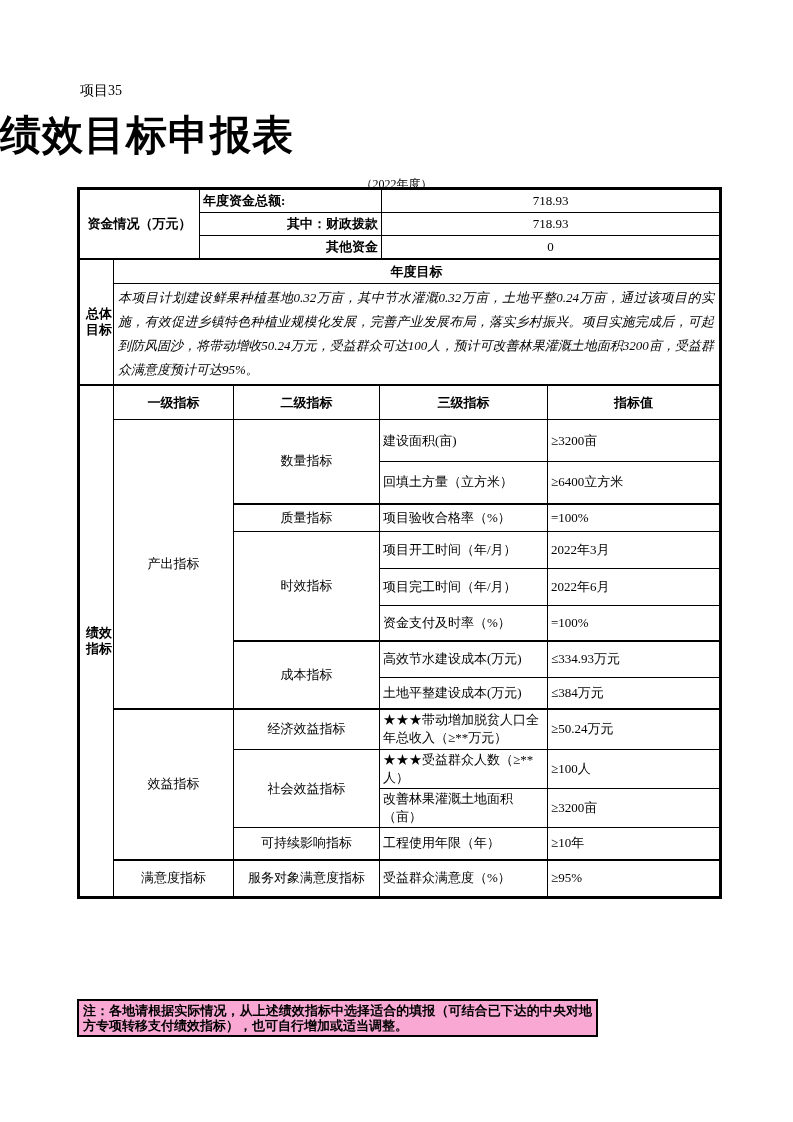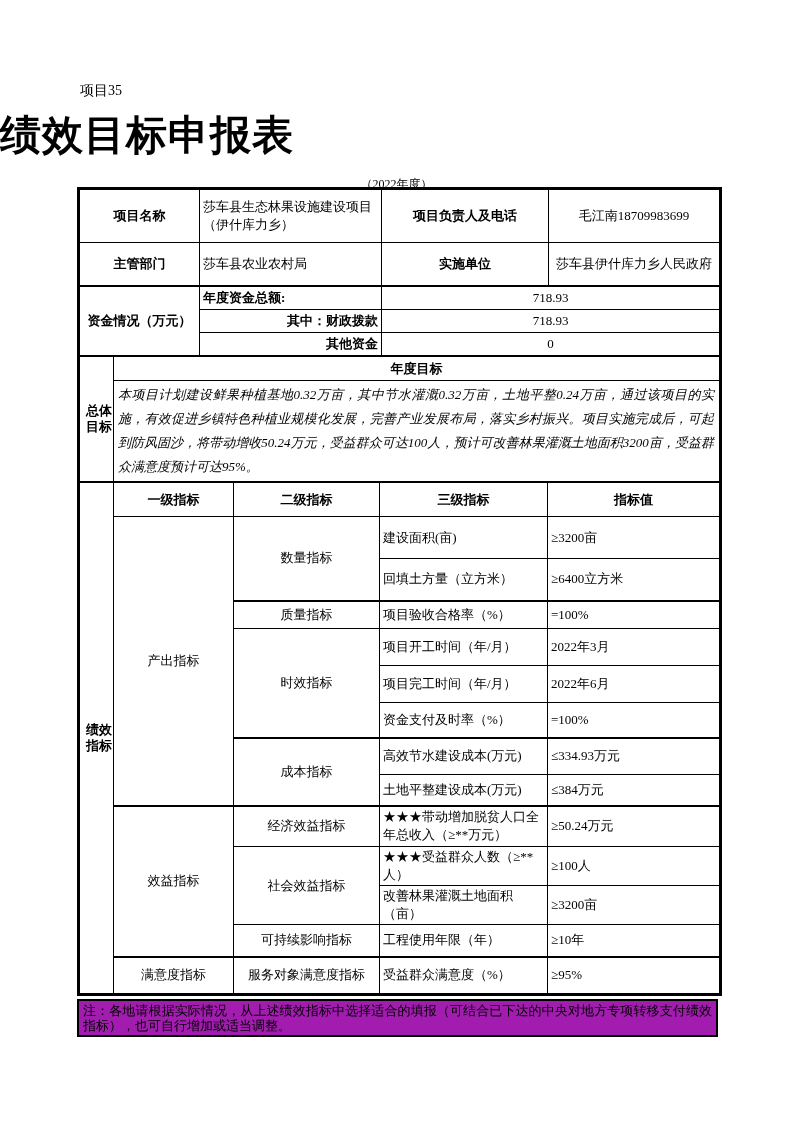--- a/index.html
+++ b/index.html
@@ -15,55 +15,33 @@
   table{width:100%;border-collapse:collapse;table-layout:fixed;}
   td{border:1px solid #000;font-size:13px;padding:1px 3px;overflow:hidden;
      vertical-align:middle;word-break:break-all;}
   .b{font-weight:bold;}
   .c{text-align:center;}
   .l{text-align:left;}
   .r{text-align:right;}
   .vlab{padding:0 1px;text-align:right;font-weight:bold;line-height:16px;}
   .goal{font-size:13px;line-height:24px;text-align:justify;padding:2px 5px 2px 4px;vertical-align:top;font-style:italic;}
   .bt2 td{border-top-width:2px;}
-  .note{position:absolute;left:77px;top:999px;width:641px;border:2px solid #000;
-        box-sizing:border-box;font-size:13px;font-weight:normal;line-height:15px;
-        padding:2px 4px;text-align:justify;background:#a21caf;}
+  .note{position:absolute;left:77px;top:999px;width:521px;border:2px solid #000;
+        box-sizing:border-box;font-size:13px;font-weight:bold;line-height:15px;
+        padding:2px 4px;text-align:justify;background:#f9a8d4;}
 </style>
 </head>
 <body>
 
 <div class="tag">项目35</div>
 <div class="title">绩效目标申报表</div>
 <div class="subtitle">（2022年度）</div>
 
 <div class="doc">
 
-  <table>
-    <colgroup>
-        <col style="width:120px">
-        <col style="width:182px">
-        <col style="width:167px">
-        <col>
-      </colgroup>
-    <tbody>
-        <tr style="height:53px">
-      <td class="b c">项目名称</td>
-      <td class="l">莎车县生态林果设施建设项目（伊什库力乡）</td>
-      <td class="b c">项目负责人及电话</td>
-      <td class="c">毛江南18709983699</td>
-    </tr>
-    <tr style="height:43px">
-      <td class="b c">主管部门</td>
-      <td class="l">莎车县农业农村局</td>
-      <td class="b c">实施单位</td>
-      <td class="c">莎车县伊什库力乡人民政府</td>
-    </tr>
-  </tbody>
-    </table>
 
   <table>
     <colgroup>
         <col style="width:120px">
         <col style="width:182px">
         <col>
       </colgroup>
     <tbody>
         <tr style="height:23px">
       <td class="b c" rowspan="3">资金情况（万元）</td>

